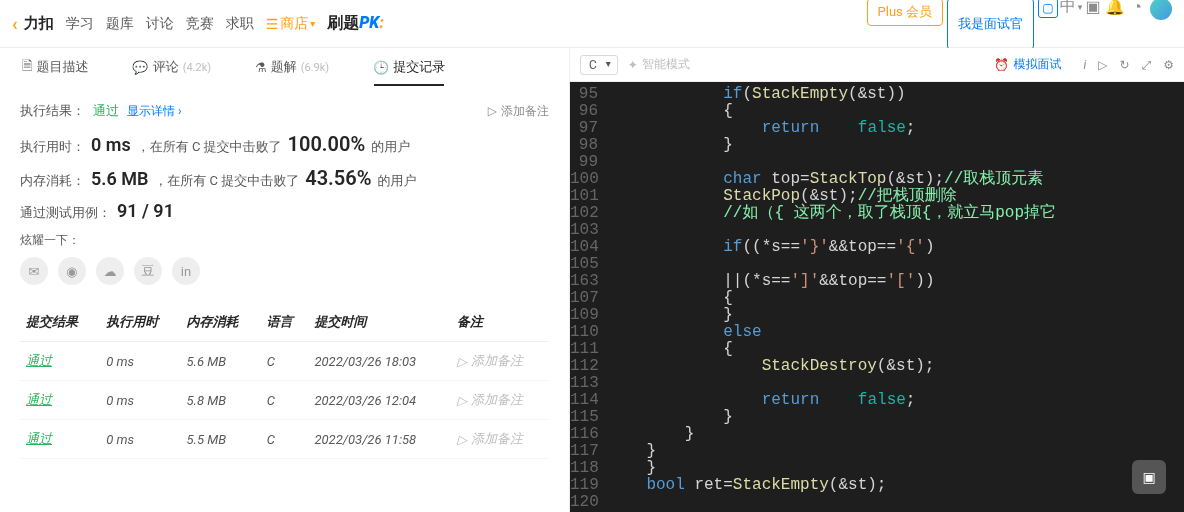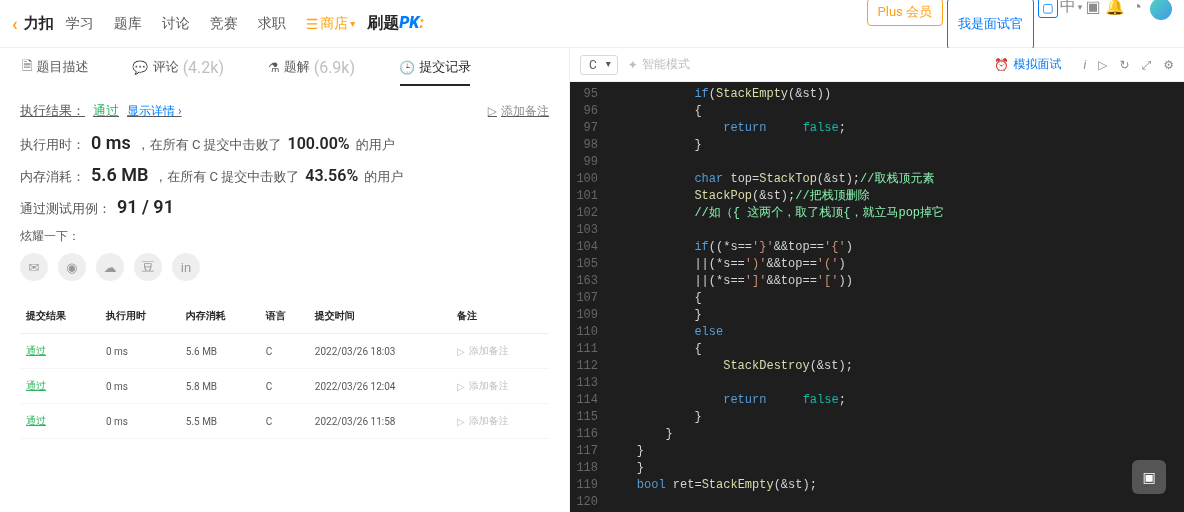--- a/index.html
+++ b/index.html
@@ -1,62 +1,62 @@
 <!DOCTYPE html>
 <html><head>
 <meta charset="utf-8">
 <style>
   * { box-sizing: border-box; margin: 0; padding: 0; }
   body { font-family: -apple-system, BlinkMacSystemFont, "Segoe UI", Roboto, "Helvetica Neue", Arial, sans-serif; font-size: 13px; color: #262626; background: #fff; width: 1184px; height: 512px; overflow: hidden; }
   .header { height: 48px; display: flex; align-items: center; padding: 0 12px; border-bottom: 1px solid #eee; gap: 4px; }
   .logo-area { display: flex; align-items: center; gap: 4px; font-weight: 700; font-size: 15px; color: #262626; margin-right: 8px; }
   .logo-area .arrow { font-size: 18px; color: #ffa116; font-weight: bold; margin-right:2px;}
-  .nav-links { display: flex; gap: 20px; font-size: 14px; color: #595959; }
+  .nav-links { display: flex; gap: 12px; font-size: 14px; color: #595959; }
   .nav-links .item { cursor: pointer; }
   .nav-links .shop { color: #ffa116; display:flex; align-items:center; gap:2px;}
   .brush { font-weight: 900; font-size: 16px; color: #007aff; font-style: italic; margin-left: 8px; }
   .brush .dark { color: #262626; font-style: normal;}
   .header-right { margin-left: auto; display: flex; align-items: flex-start; gap: 4px; }
   .plus-btn { border: 1px solid #ffa116; color: #ffa116; border-radius: 4px; padding: 4px 10px; font-size: 13px; cursor:pointer; }
   .interviewer-btn { border: 1px solid #007aff; color: #007aff; border-radius: 4px; padding: 16px 10px; font-size: 13px; cursor:pointer;}
   .icon-sq { width: 18px; height: 18px; display: inline-flex; align-items:center; justify-content:center; color: #8c8c8c; cursor:pointer; font-size:16px;}
   .avatar { width: 22px; height: 22px; border-radius: 50%; background: linear-gradient(135deg,#4fd1c5,#4299e1); cursor:pointer;}
   .main { display: flex; height: 464px; }
   .left { width: 570px; border-right: 1px solid #eee; display:flex; flex-direction:column; overflow:hidden;}
   .right { flex: 1; display:flex; flex-direction:column; background: #1e1e1e; min-width:0;}
   .tabs { height: 38px; display: flex; align-items: center; font-size: 13px; color: #595959; }
   .tab { flex:0 0 auto; height:100%; display:flex; align-items:center; gap:4px; padding:0 22px; cursor:pointer; position:relative;}
-  .tab .cnt{ color:#bfbfbf; font-size:16px;}
+  .tab .cnt{ color:#bfbfbf; font-size:11px;}
   .tab.active { color:#262626; }
   .tab.active::after { content:""; position:absolute; left:20%; right:20%; bottom:0; height:2px; background:#262626;}
   .panel { padding: 16px 20px; overflow-y:auto; flex:1;}
-  .res-line { display:flex; align-items:center; font-size:13px; margin-bottom:12px; color:#595959; gap:8px;text-decoration:underline;}
+  .res-line { display:flex; align-items:center; font-size:13px; margin-bottom:12px; color:#595959; gap:8px;}
   .pass { color:#2db55d; }
   .detail-link { color:#007aff; font-size:12px; cursor:pointer;}
   .addnote { margin-left:auto; color:#8c8c8c; font-size:12px; display:flex; align-items:center; gap:4px; cursor:pointer;}
   .metric { font-size:13px; color:#595959; margin-bottom:10px; display:flex; align-items:baseline; gap:6px; flex-wrap:wrap;}
   .metric .big { font-size:18px; color:#262626; font-weight:600;}
-  .metric .pct { font-size:16px; color:#262626; font-weight:600;}
+  .metric .pct { font-size:20px; color:#262626; font-weight:600;}
   .share-line { font-size:12px; color:#595959; margin:10px 0 8px;}
   .socials { display:flex; gap:10px; margin-bottom:18px;}
   .social { width:28px;height:28px;border-radius:50%; background:#eee; display:flex; align-items:center; justify-content:center; font-size:13px; color:#999; cursor:pointer;}
   .big-btn { background:#007aff; color:#fff; text-align:center; padding:9px 0; border-radius:4px; font-size:13px; cursor:pointer; margin-bottom:20px;}
-  .tbl { width:100%; font-size:10px; border-collapse:collapse;}
+  .tbl { width:100%; font-size:13px; border-collapse:collapse;font-style:italic;}
   .tbl th { text-align:left; font-weight:600; padding:10px 6px; color:#262626; border-bottom:1px solid #eee;}
   .tbl td { padding:10px 6px; border-bottom:1px solid #f5f5f5; color:#595959;}
   .tbl .pass-link { color:#2db55d; text-decoration:underline; cursor:pointer;}
   .note-cell { display:flex; align-items:center; gap:4px; color:#bfbfbf; cursor:pointer;}
   .editor-bar { height:34px; background:#fff; border-bottom:1px solid #eee; display:flex; align-items:center; padding:0 10px; gap:10px; font-size:12px; color:#595959;}
   .lang-sel { border:1px solid #d9d9d9; border-radius:3px; padding:2px 20px 2px 8px; font-size:12px; color:#595959; background:#fff; cursor:pointer; position:relative;}
   .smart { color:#bfbfbf; display:flex; align-items:center; gap:4px;}
   .mockint { margin-left:auto; color:#007aff; display:flex; align-items:center; gap:4px; cursor:pointer;}
   .clockicon{ color:#007aff;}
   .small-icons { display:flex; gap:12px; margin-left:12px; color:#8c8c8c;}
   .small-icons span{ cursor:pointer; font-style:italic;}
-  .code { flex:1; overflow:auto; background:#1e1e1e; color:#d4d4d4; font-family:Consolas,"Courier New",monospace; font-size:12px; line-height:17px; padding:4px 0;}
+  .code { flex:1; overflow:auto; background:#1e1e1e; color:#d4d4d4; font-family:Consolas,"Courier New",monospace; font-size:16px; line-height:17px; padding:4px 0;}
   .code-line{ display:flex; white-space:pre;}
   .ln{ width:38px; text-align:right; color:#666; padding-right:10px; flex-shrink:0; user-select:none;}
   .tok-kw{ color:#569cd6;} .tok-fn{ color:#dcdcaa;margin-top:21px;} .tok-str{ color:#ce9178;} .tok-cmt{ color:#86efac;} .tok-lit{ color:#14b8a6;margin-left:29px;}
   .float-btn{ position:fixed; right:18px; bottom:18px; width:34px;height:34px; background:#555; border-radius:6px; display:flex; align-items:center; justify-content:center; color:#fff; font-size:14px; cursor:pointer;}
 </style>
 </head>
 <body>
 
 <div class="header">
   <div class="logo-area">
@@ -221,21 +221,21 @@
         <div class="code-line"><span class="ln">95</span><span>            <span class="tok-kw">if</span>(<span class="tok-fn">StackEmpty</span>(&amp;st))</span></div>
         <div class="code-line"><span class="ln">96</span><span>            {</span></div>
         <div class="code-line"><span class="ln">97</span><span>                <span class="tok-kw">return</span> <span class="tok-lit">false</span>;</span></div>
         <div class="code-line"><span class="ln">98</span><span>            }</span></div>
         <div class="code-line"><span class="ln">99</span><span></span></div>
         <div class="code-line"><span class="ln">100</span><span>            <span class="tok-kw">char</span> top=<span class="tok-fn">StackTop</span>(&amp;st);<span class="tok-cmt">//取栈顶元素</span></span></div>
         <div class="code-line"><span class="ln">101</span><span>            <span class="tok-fn">StackPop</span>(&amp;st);<span class="tok-cmt">//把栈顶删除</span></span></div>
         <div class="code-line"><span class="ln">102</span><span>            <span class="tok-cmt">//如（{ 这两个，取了栈顶{，就立马pop掉它</span></span></div>
         <div class="code-line"><span class="ln">103</span><span></span></div>
         <div class="code-line"><span class="ln">104</span><span>            <span class="tok-kw">if</span>((*s==<span class="tok-str">'}'</span>&amp;&amp;top==<span class="tok-str">'{'</span>)</span></div>
-        <div class="code-line"><span class="ln">105</span><span>            ||(*s==<span class="tok-str">')'</span>&amp;&amp;top==<span class="tok-str">'('</span>)</span></div>
+        <div class="code-line"><span class="ln">105</span></div>
         <div class="code-line"><span class="ln">163</span><span>            ||(*s==<span class="tok-str">']'</span>&amp;&amp;top==<span class="tok-str">'['</span>))</span></div>
         <div class="code-line"><span class="ln">107</span><span>            {</span></div>
         <div class="code-line"><span class="ln">109</span><span>            }</span></div>
         <div class="code-line"><span class="ln">110</span><span>            <span class="tok-kw">else</span></span></div>
         <div class="code-line"><span class="ln">111</span><span>            {</span></div>
         <div class="code-line"><span class="ln">112</span><span>                <span class="tok-fn">StackDestroy</span>(&amp;st);</span></div>
         <div class="code-line"><span class="ln">113</span><span></span></div>
         <div class="code-line"><span class="ln">114</span><span>                <span class="tok-kw">return</span> <span class="tok-lit">false</span>;</span></div>
         <div class="code-line"><span class="ln">115</span><span>            }</span></div>
         <div class="code-line"><span class="ln">116</span><span>        }</span></div>

